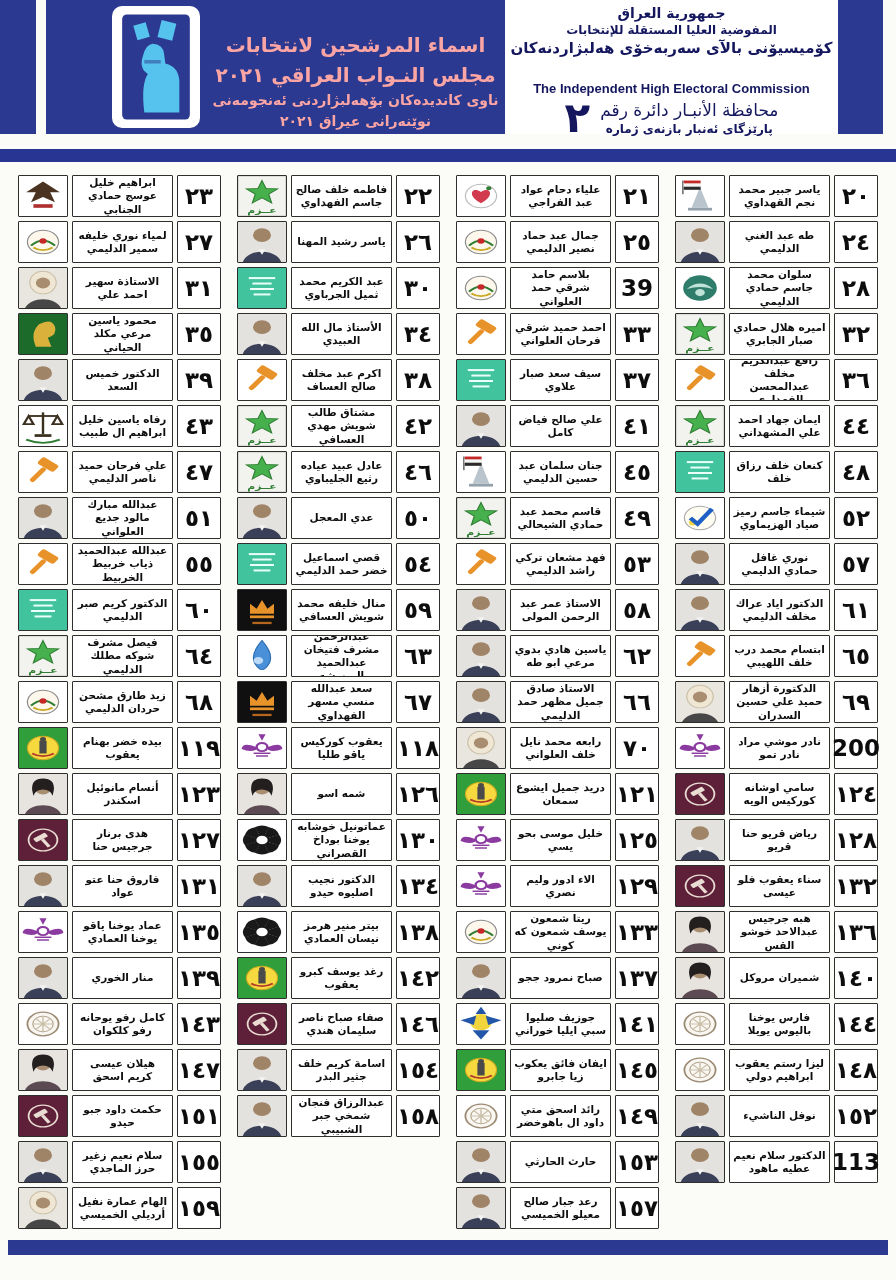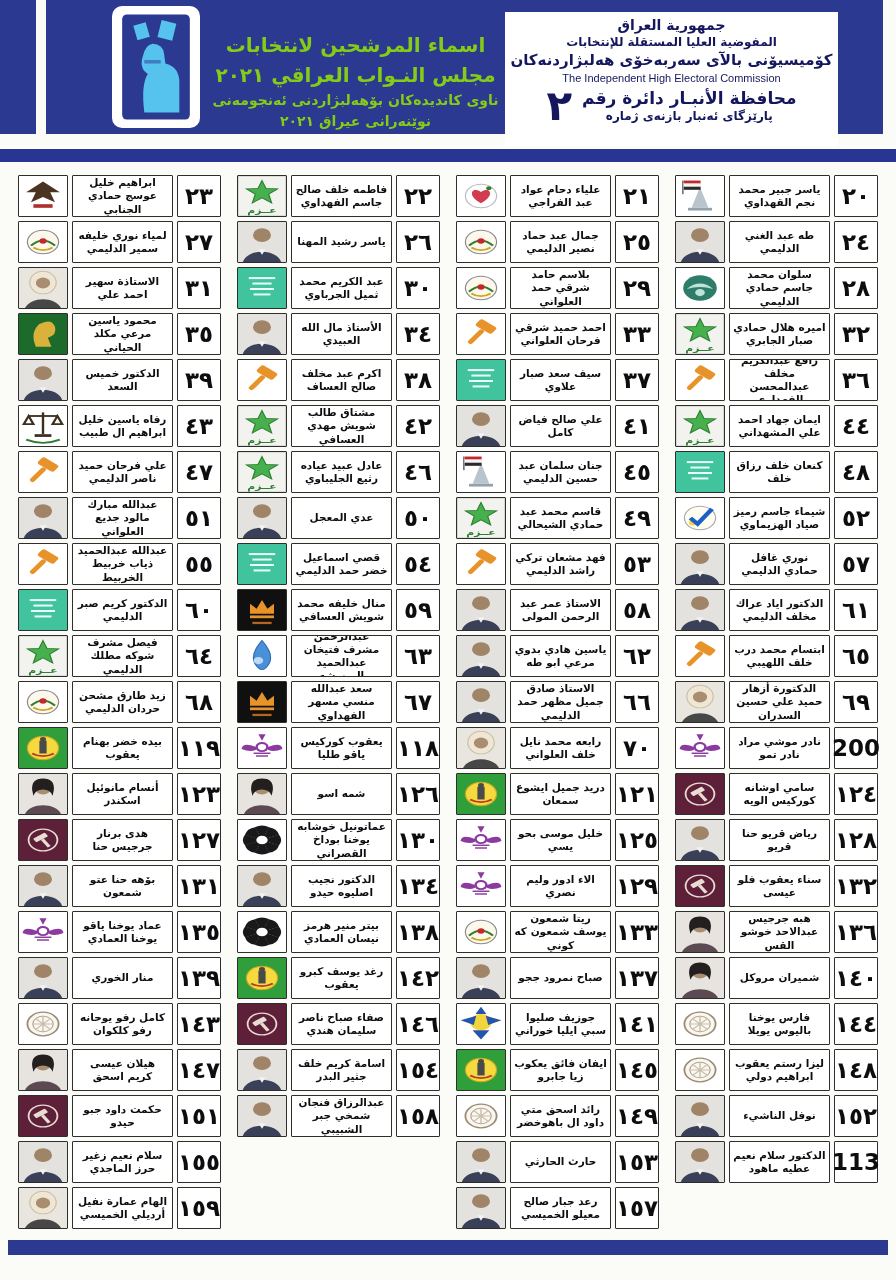--- a/index.html
+++ b/index.html
@@ -7,31 +7,31 @@
     width:896px;height:1280px;overflow:hidden;background:#fbfbf8;
     font-family:"DejaVu Sans",sans-serif;position:relative;
   }
   
   .header-wrap{position:relative;height:163px;}
   .left-strip{position:absolute;left:0;top:0;width:36px;height:134px;background:#2b3990;}
   .head-main{position:absolute;left:46px;right:13px;top:0;height:134px;background:#2b3990;}
   .logo-tile{position:absolute;left:66px;top:6px;width:88px;height:122px;background:#fff;border-radius:10px;
              display:flex;align-items:center;justify-content:center;}
   .logo-tile svg{width:70px;height:108px;display:block;}
-  .titles{position:absolute;left:160px;right:378px;top:30px;text-align:center;direction:rtl;color:#84cc16;}
+  .titles{position:absolute;left:160px;right:378px;top:30px;text-align:center;direction:rtl;color:#fca5a5;}
   .t1{font-size:20px;font-weight:bold;line-height:1.5;}
   .t2{font-size:14px;font-weight:bold;line-height:1.5;}
-  .info-panel{position:absolute;right:45px;top:12px;width:333px;height:134px;background:#fff;
+  .info-panel{position:absolute;right:45px;top:0;width:333px;height:134px;background:#fff;
               text-align:center;direction:rtl;color:#14175e;padding-top:5px;box-sizing:border-box;}
   .c1{font-size:14px;font-weight:bold;line-height:1.25;}
   .c2{font-size:12px;font-weight:bold;line-height:1.25;}
   .c3{font-size:15px;font-weight:bold;line-height:1.4;}
-  .c4{font-size:11px;font-weight:normal;line-height:1.3;font-family:"Liberation Sans","DejaVu Sans",sans-serif;}
+  .c4{font-size:13px;font-weight:bold;line-height:1.3;font-family:"Liberation Sans","DejaVu Sans",sans-serif;margin-top:22px;}
   .district{display:flex;direction:rtl;align-items:center;justify-content:center;gap:10px;margin-top:2px;}
-  .d-lines .d1{font-size:17px;font-weight:bold;line-height:1.3;}
+  .d-lines .d1{font-size:17px;font-weight:normal;line-height:1.3;}
   .d-lines .d2{font-size:12px;font-weight:bold;line-height:1.3;}
   .dnum{font-size:42px;font-weight:bold;line-height:0.9;}
   .subbar{position:absolute;left:0;right:0;top:149px;height:13px;background:#283593;}
   
   .grid{display:flex;direction:rtl;gap:16px;padding:0 18px;margin-top:12px;}
   .col{flex:1;min-width:0;}
   .cell{display:flex;gap:4px;height:42px;margin-bottom:4px;direction:rtl;}
   .num{width:42px;flex:0 0 42px;background:#fff;border:1px solid #2e2e2e;border-radius:1px;
        display:flex;align-items:center;justify-content:center;
        font-size:23px;font-weight:bold;color:#0d0d0d;}
@@ -379,21 +379,21 @@
           <svg viewBox="0 0 40 44" preserveAspectRatio="none">
             <rect width="40" height="44" fill="#fff"></rect>
             <circle cx="20" cy="22" r="13" fill="#fdf7ec" stroke="#8a8a8a"></circle>
             <path d="M10 26 Q20 15 30 26" stroke="#2e7d32" stroke-width="2" fill="none"></path>
             <circle cx="20" cy="21" r="3" fill="#c62828"></circle>
             <path d="M12 28 Q20 34 28 28" stroke="#c9a921" stroke-width="2" fill="none"></path>
           </svg>
         </div>
       </div>
       <div class="cell">
-        <div class="num">٢٩</div>
+        <div class="num">39</div>
         <div class="name">بلاسم حامد شرقي حمد العلواني</div>
         <div class="photo">
           <svg viewBox="0 0 40 44" preserveAspectRatio="none">
             <rect width="40" height="44" fill="#fff"></rect>
             <circle cx="20" cy="22" r="13" fill="#fdf7ec" stroke="#8a8a8a"></circle>
             <path d="M10 26 Q20 15 30 26" stroke="#2e7d32" stroke-width="2" fill="none"></path>
             <circle cx="20" cy="21" r="3" fill="#c62828"></circle>
             <path d="M12 28 Q20 34 28 28" stroke="#c9a921" stroke-width="2" fill="none"></path>
           </svg>
         </div>
@@ -1117,21 +1117,21 @@
             <circle cx="20" cy="22" r="12" fill="none" stroke="#e9dcd2" stroke-width="1.5"></circle>
             <g fill="#e9dcd2" transform="rotate(-35 20 22)">
               <rect x="14" y="16" width="12" height="5" rx="1"></rect>
               <rect x="18.5" y="21" width="3" height="10"></rect>
             </g>
           </svg>
         </div>
       </div>
       <div class="cell">
         <div class="num">١٣١</div>
-        <div class="name">بۆهه حنا عتو شمعون</div>
+        <div class="name">فاروق حنا عتو عواد</div>
         <div class="photo">
           <svg viewBox="0 0 40 44" preserveAspectRatio="none">
             <rect width="40" height="44" fill="#e4e2df"></rect>
             <circle cx="20" cy="14.5" r="7.5" fill="#a08468"></circle>
             <path d="M4 44 C8 29 32 29 36 44 Z" fill="#3a4057"></path>
             <path d="M17 30 L20 36 L23 30 Z" fill="#f2f2f2"></path>
           </svg>
         </div>
       </div>
       <div class="cell">

